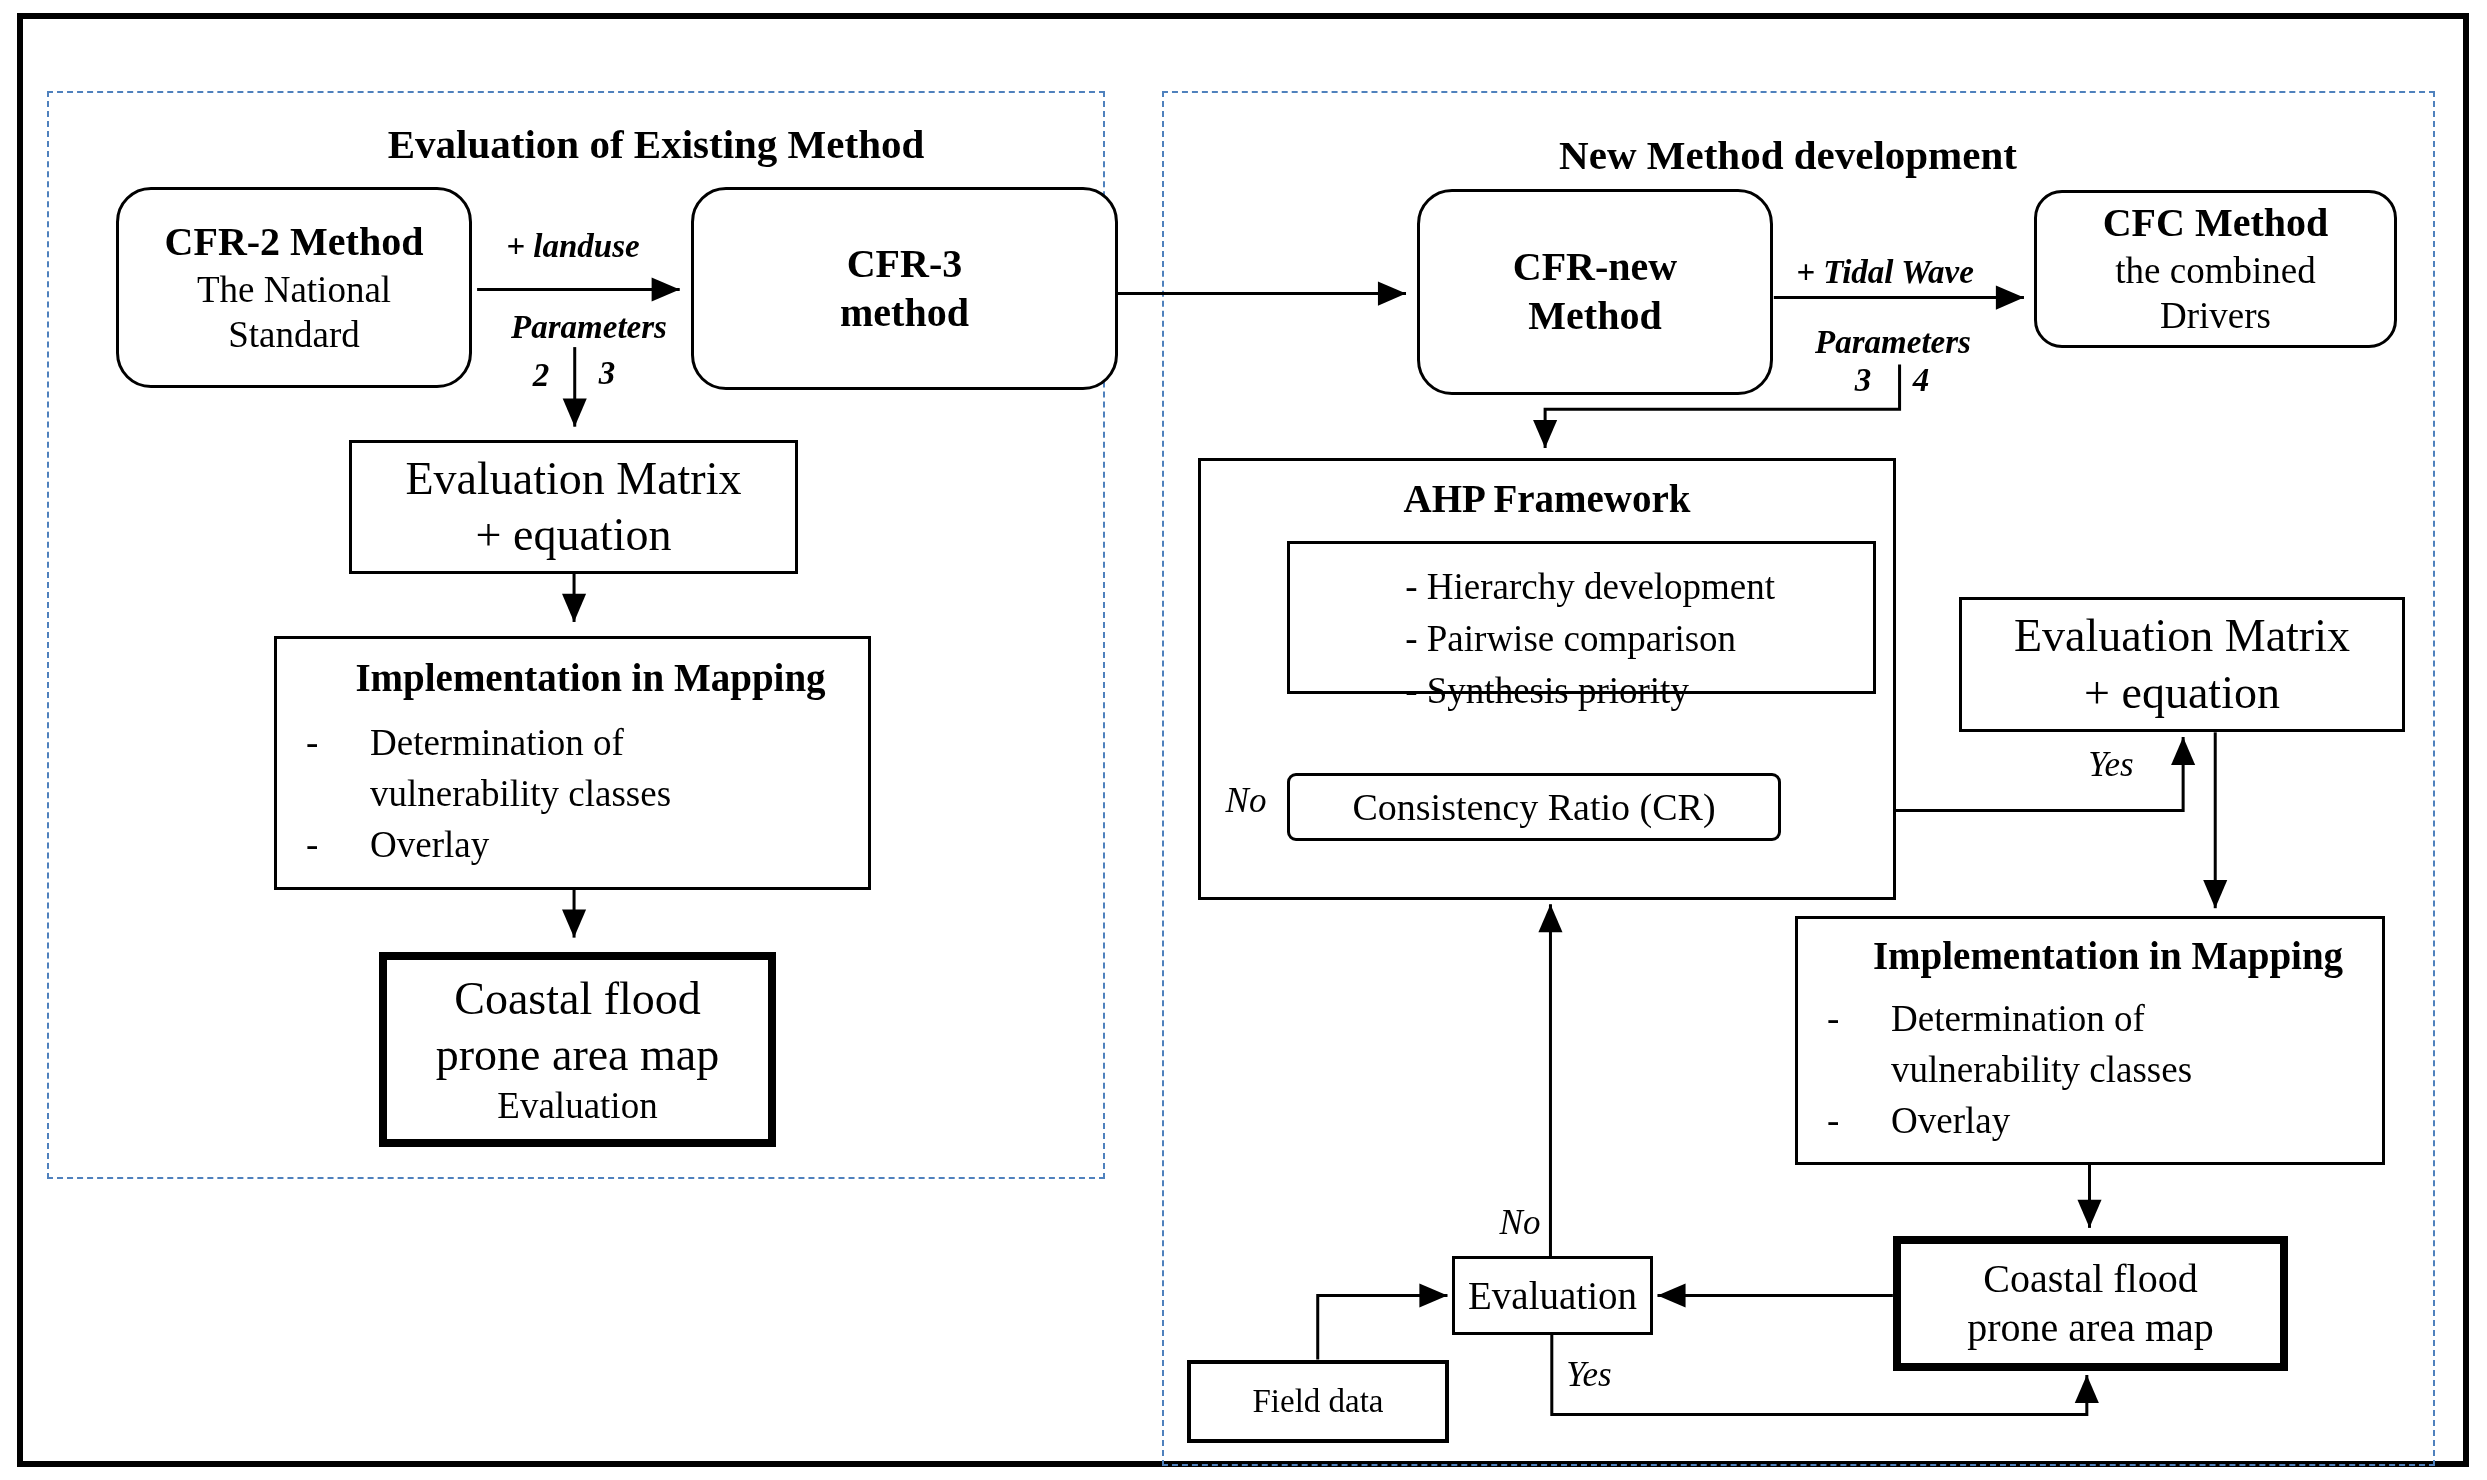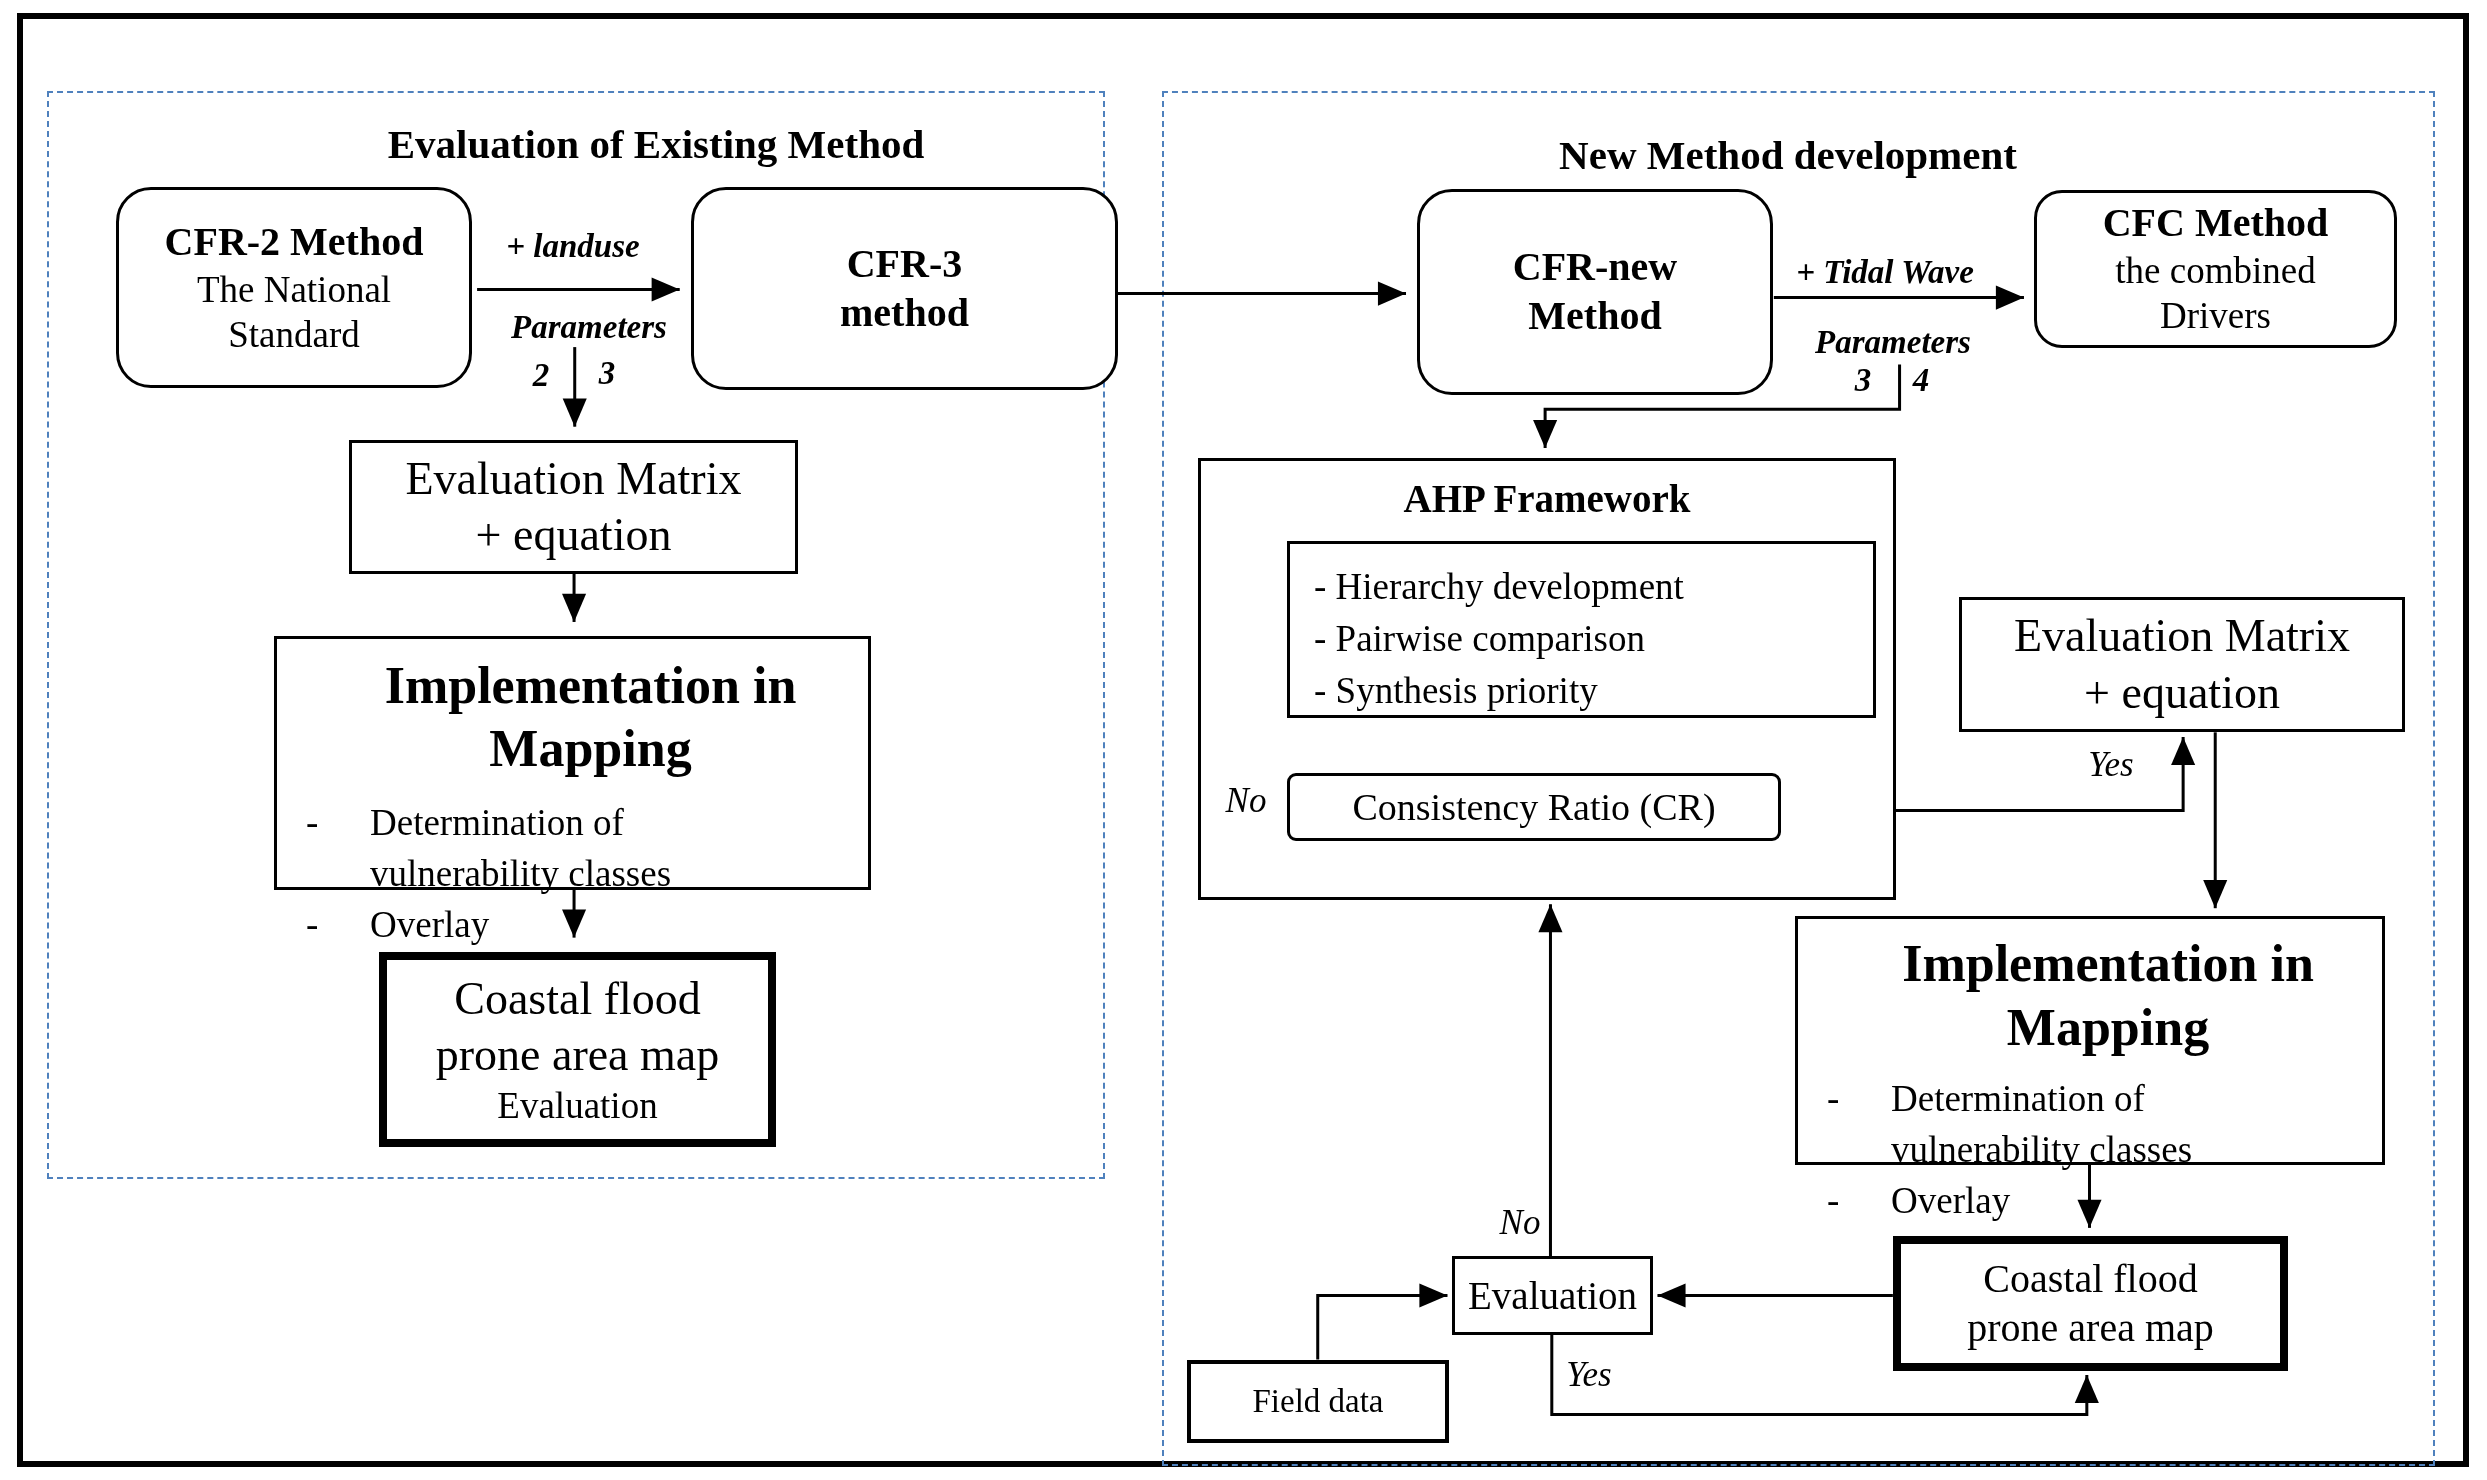--- a/index.html
+++ b/index.html
@@ -29,21 +29,21 @@
     position:absolute;text-align:center;font-weight:bold;font-size:41px;z-index:3;white-space:nowrap;
   }
   .ntitle{font-weight:bold;font-size:40px;}
   .ntext{font-size:37px;}
   .big{font-size:46px;}
   .lbl{
     position:absolute;transform:translate(-50%,-50%);white-space:nowrap;z-index:4;
   }
   .bi{font-style:italic;font-weight:bold;font-size:33px;}
   .it{font-style:italic;font-size:35px;}
-  .impl-title{font-weight:bold;font-size:52px;text-align:center;width:100%;margin-left:36px;}
+  .impl-title{font-weight:bold;font-size:39px;text-align:center;width:100%;margin-left:36px;}
   .impl-list{width:100%;box-sizing:border-box;padding-left:29px;margin-top:16px;font-size:37px;line-height:1.38;text-align:left;}
   .impl-row{display:flex;}
   .impl-dash{width:64px;flex:none;}
   .ahp-box{justify-content:flex-start;align-items:flex-start;text-align:left;}
   .ahp-list{padding:17.4px 6.7px 6.7px 24px;font-size:37px;line-height:1.40;}
 </style>
 </head>
 <body>
 
 <div id="canvas">
@@ -140,21 +140,21 @@
 
   <div class="box rounded" style="left:2034px;top:190px;width:363px;height:158px;border-radius:28px;">
     <span class="ntitle">CFC Method</span>
     <span class="ntext">the combined</span>
     <span class="ntext">Drivers</span>
   </div>
 
   <div class="box" style="left:1198px;top:458px;width:698px;height:442px;"></div>
   <div class="ptitle" style="left:1198px;top:476px;width:698px;font-size:39px;">AHP Framework</div>
 
-  <div class="box ahp-box" style="left:1287px;top:541px;width:589px;height:177px;">
+  <div class="box ahp-box" style="left:1287px;top:541px;width:589px;height:153px;align-items:center;">
     <div class="ahp-list">
       <div><span>-</span> <span>Hierarchy development</span></div>
       <div><span>-</span> <span>Pairwise comparison</span></div>
       <div><span>-</span> <span>Synthesis priority</span></div>
     </div>
   </div>
 
   <div class="box" style="left:1287px;top:773px;width:494px;height:68px;border-radius:9px;">
     <span class="ntext" style="font-size:38px;">Consistency Ratio (CR)</span>
   </div>

